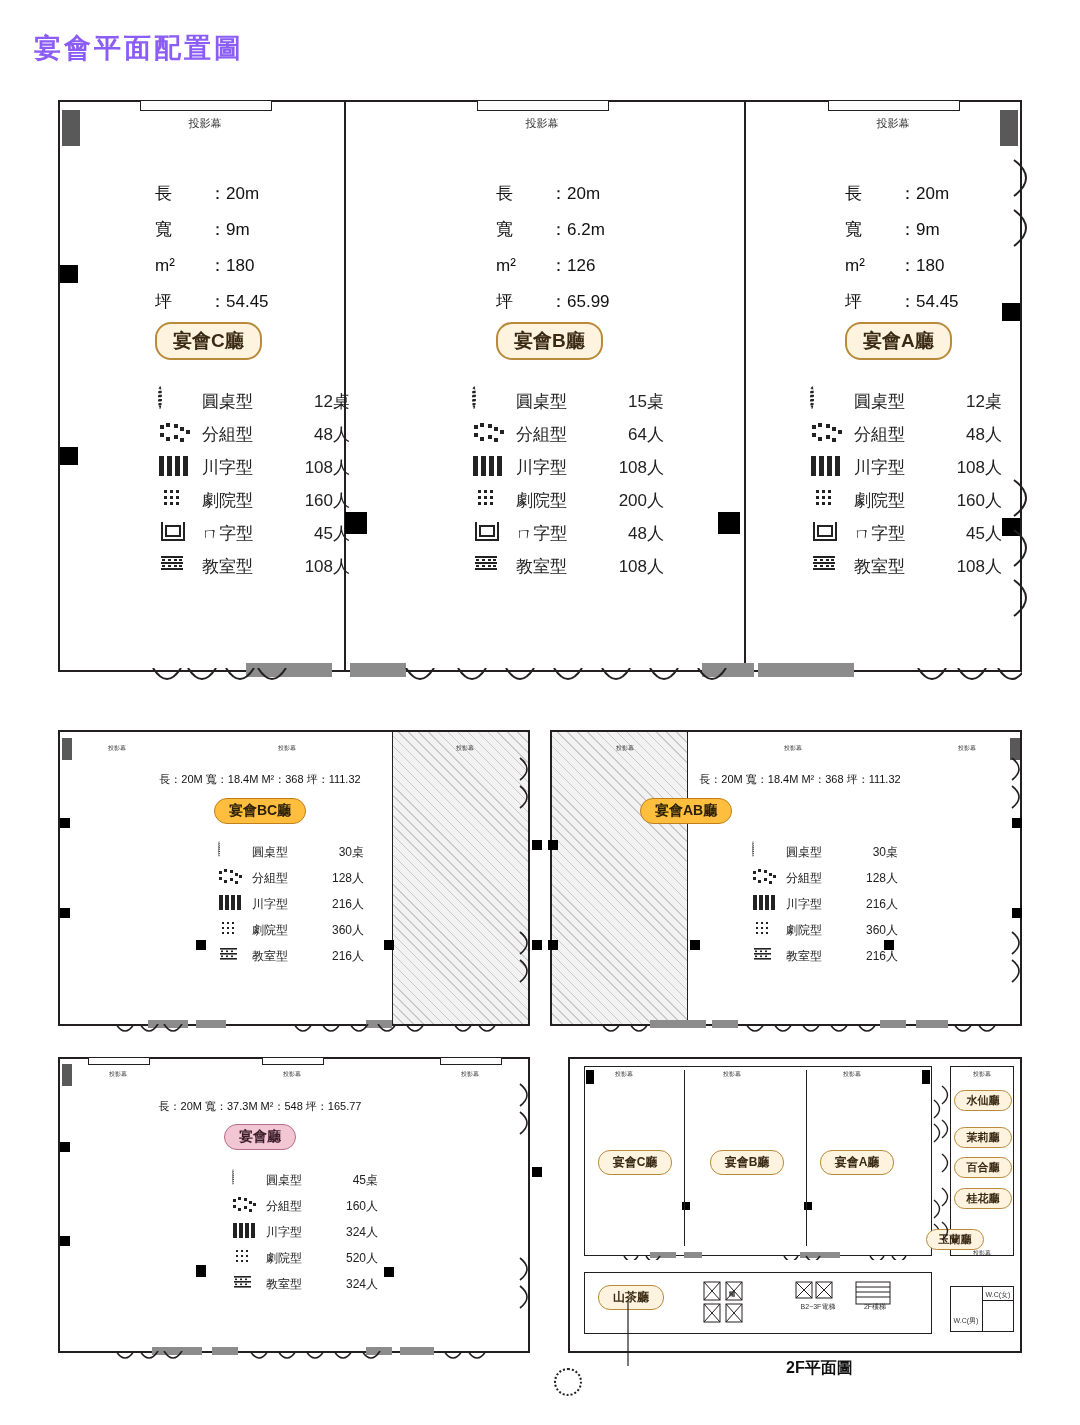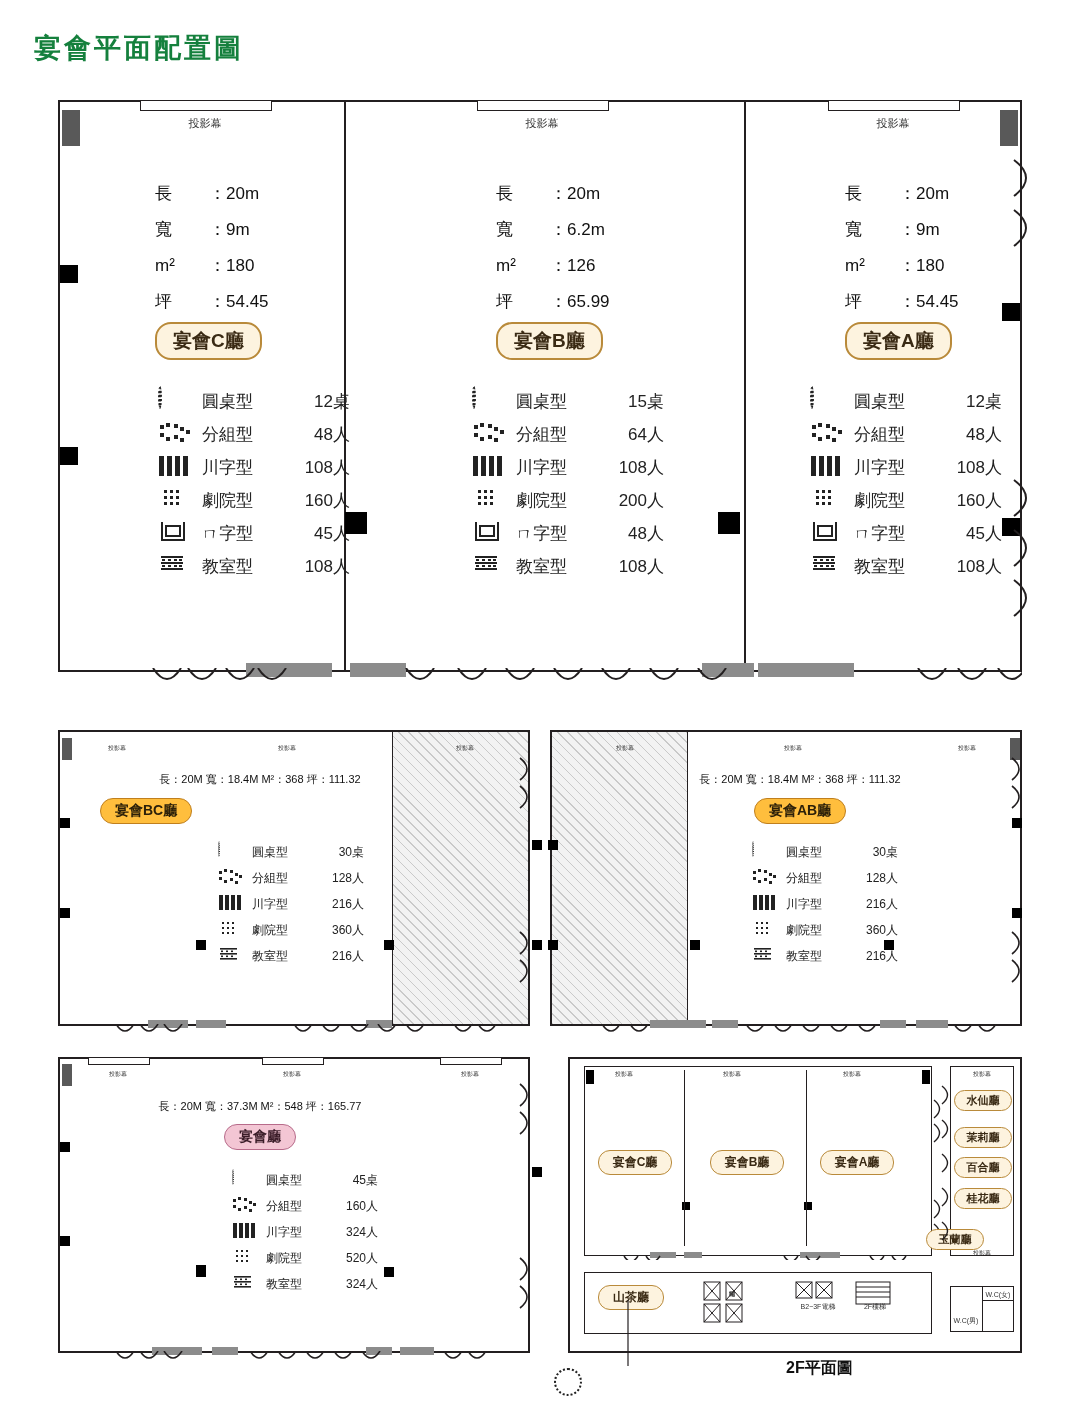--- a/index.html
+++ b/index.html
@@ -6,21 +6,21 @@
   body{
     width:1080px;height:1425px;
     background:#ffffff;
     font-family:"Liberation Sans","DejaVu Sans",sans-serif;
     color:#222;
     position:relative;
     overflow:hidden;
   }
   .page-title{
     position:absolute;left:34px;top:30px;
-    font-size:27px;font-weight:bold;color:#15803d;letter-spacing:3px;
+    font-size:27px;font-weight:bold;color:#8b5cf6;letter-spacing:3px;
   }
 
   
   .roombox{
     position:absolute;
     border:2px solid #231f20;
     background:#fff;
     box-sizing:border-box;
   }
   .wallblk{position:absolute;background:#595959;}
@@ -407,21 +407,21 @@
 <svg style="position:absolute;left:58px;top:1024px;width:472px;height:16px;">
   <path d="M58,0 q9,14 18,0 M82,0 q9,14 18,0 M106,0 q9,14 18,0 M236,0 q9,14 18,0 M264,0 q9,14 18,0 M292,0 q9,14 18,0 M320,0 q9,14 18,0 M348,0 q9,14 18,0 M396,0 q9,14 18,0 M420,0 q9,14 18,0" fill="none" stroke="#231f20" stroke-width="1.6"></path>
 </svg>
 <svg style="position:absolute;left:516px;top:752px;width:20px;height:260px;">
   <path d="M4,6 q14,11 0,22 M4,34 q14,11 0,22 M4,180 q14,11 0,22 M4,208 q14,11 0,22" fill="none" stroke="#231f20" stroke-width="1.6"></path>
 </svg>
 <div class="tiny" style="left:92px;top:744px;width:50px;">投影幕</div>
 <div class="tiny" style="left:262px;top:744px;width:50px;">投影幕</div>
 <div class="tiny" style="left:440px;top:744px;width:50px;">投影幕</div>
 <div class="mini-spec" style="position:absolute;left:100px;top:772px;width:320px;font-size:11px;">長：20M  寬：18.4M   M²：368   坪：111.32</div>
-<div style="position:absolute;left:100px;top:798px;width:320px;">
+<div style="position:absolute;left:100px;top:798px;width:320px;text-align:center;">
   <span class="mini-pill">宴會BC廳</span>
 </div>
 <div style="position:absolute;left:218px;top:842px;">
   <div class="mini-caprow">
       <span class="icn"><span class="ic-round" style="width:18px;height:18px;border-width:1.6px;"></span></span>
       <span class="nm">圓桌型</span>
       <span class="vl">30桌</span>
     </div>
   <div class="mini-caprow">
       <span class="icn"><svg width="26" height="18">
@@ -504,21 +504,21 @@
 <svg style="position:absolute;left:550px;top:1024px;width:472px;height:16px;">
   <path d="M52,0 q9,14 18,0 M80,0 q9,14 18,0 M196,0 q9,14 18,0 M224,0 q9,14 18,0 M252,0 q9,14 18,0 M280,0 q9,14 18,0 M308,0 q9,14 18,0 M404,0 q9,14 18,0 M428,0 q9,14 18,0" fill="none" stroke="#231f20" stroke-width="1.6"></path>
 </svg>
 <svg style="position:absolute;left:1008px;top:752px;width:20px;height:260px;">
   <path d="M4,6 q14,11 0,22 M4,34 q14,11 0,22 M4,180 q14,11 0,22 M4,208 q14,11 0,22" fill="none" stroke="#231f20" stroke-width="1.6"></path>
 </svg>
 <div class="tiny" style="left:600px;top:744px;width:50px;">投影幕</div>
 <div class="tiny" style="left:768px;top:744px;width:50px;">投影幕</div>
 <div class="tiny" style="left:942px;top:744px;width:50px;">投影幕</div>
 <div class="mini-spec" style="position:absolute;left:640px;top:772px;width:320px;font-size:11px;">長：20M  寬：18.4M   M²：368   坪：111.32</div>
-<div style="position:absolute;left:640px;top:798px;width:320px;text-align:center;">
+<div style="position:absolute;left:640px;top:798px;width:320px;text-align:left;">
   <span class="mini-pill">宴會AB廳</span>
 </div>
 <div style="position:absolute;left:752px;top:842px;">
   <div class="mini-caprow">
       <span class="icn"><span class="ic-round" style="width:18px;height:18px;border-width:1.6px;"></span></span>
       <span class="nm">圓桌型</span>
       <span class="vl">30桌</span>
     </div>
   <div class="mini-caprow">
       <span class="icn"><svg width="26" height="18">

